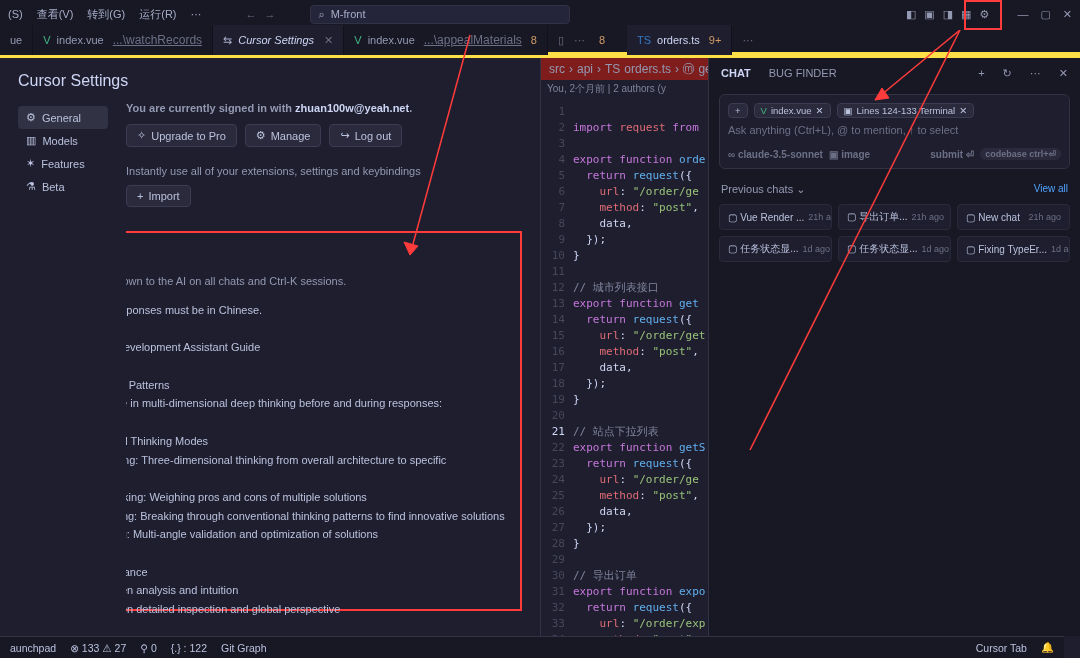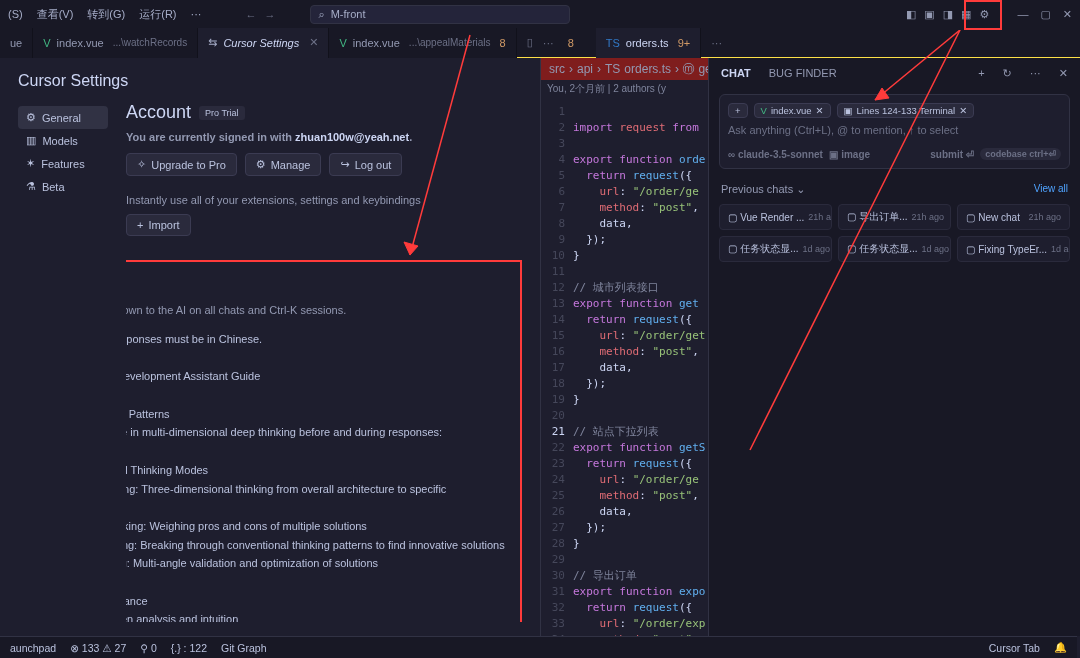--- a/index.html
+++ b/index.html
@@ -37,21 +37,21 @@
       align-items: center;
       gap: 6px;
       font-size: 11px;
       color: #a6adc8;
     }
     .title-icons { display: flex; gap: 8px; color: #9399b2; align-items: center; }
     .window-controls { display: flex; gap: 12px; color: #9399b2; margin-left: 14px; }
     .tab-bar {
       height: 30px;
       background: #181825;
-      border-bottom: 1px solid #fde047;
+      border-bottom: 6px solid #fde047;
       display: flex;
       align-items: center;
       font-size: 11px;
     }
     .tab {
       height: 30px;
       padding: 0 10px;
       display: flex;
       align-items: center;
       gap: 6px;
@@ -59,21 +59,21 @@
       background: #181825;
       color: #9399b2;
       cursor: pointer;
       white-space: nowrap;
     }
     .tab.active { background: #1e1e2e; color: #cdd6f4; }
     .tab .vue-ic { color: #42b883; }
     .tab .ts-ic { color: #3178c6; }
     .tab .cursor-ic { color: #a6adc8; }
     .tab .x { color: #6c7086; margin-left: 4px; }
-    .tab .sub { color: #6c7086; font-size: 10px; margin-left: 3px; }
+    .tab .sub { color: #6c7086; font-size: 12px; margin-left: 3px; text-decoration: underline; }
     .tab .badge { color: #d19a66; margin-left: 3px; }
     .tab-actions { display: flex; gap: 10px; color: #6c7086; padding: 0 10px; align-items: center;}
     .main-layout { display: flex; height: calc(100% - 58px - 22px); }
     .settings-pane { width: 540px; background: #1e1e2e; padding: 14px 18px; overflow: hidden; }
     .settings-title { font-size: 16px; color: #cdd6f4; margin-bottom: 12px; }
     .settings-body { display: flex; gap: 18px; height: calc(100% - 30px); }
     .side-nav { width: 90px; padding-top: 4px; }
     .side-nav-item {
       display: flex; align-items: center; gap: 6px;
       padding: 5px 8px; border-radius: 4px;
@@ -153,21 +153,21 @@
     .view-all { color: #4fa3ff; cursor: pointer; font-size: 10px; }
     .history-grid { display: grid; grid-template-columns: 1fr 1fr 1fr; gap: 6px; padding: 0 10px; }
     .hist-item {
       background: #1e1e2e; border: 1px solid #2a2a3c; border-radius: 4px;
       padding: 5px 8px; font-size: 10px; color: #bac2de;
       display: flex; justify-content: space-between; align-items: center;
       overflow: hidden; white-space: nowrap;
     }
     .hist-item .ago { color: #6c7086; font-size: 9px; margin-left: 4px; }
     .status-bar {
-      position: absolute; bottom: 0; left: 0; right: 3px; height: 22px;
+      position: absolute; bottom: 0; left: 0; right: 16px; height: 22px;
       background: #181825; border-top: 1px solid #313244;
       display: flex; align-items: center; padding: 0 10px; gap: 14px;
       font-size: 10.5px; color: #bac2de;
     }
     .status-bar .sp { flex: 1; }
     .red-box-top {
       position: absolute; top: 0px; right: 78px; width: 38px; height: 30px;
       border: 2px solid #ff3b3b; pointer-events: none;
     }
     .arrow1, .arrow2 { position: absolute; stroke: #ff3b3b; pointer-events: none; }
@@ -255,24 +255,20 @@
         <div class="side-nav-item">
             <span>✶</span>
             <span>Features</span>
           </div>
         <div class="side-nav-item">
             <span>⚗</span>
             <span>Beta</span>
           </div>
       </div>
       <div class="settings-content">
-        <div class="account-row">
-          <span class="account-title">Account</span>
-          <span class="pro-pill">Pro Trial</span>
-        </div>
         <div class="account-sub">
           <span>You are currently signed in with </span><span class="account-email">zhuan100w@yeah.net</span>.
         </div>
         <div class="btn-row">
           <div class="pill-btn">
               <span>✧</span>
               <span>Upgrade to Pro</span>
             </div>
           <div class="pill-btn">
               <span>⚙</span>

